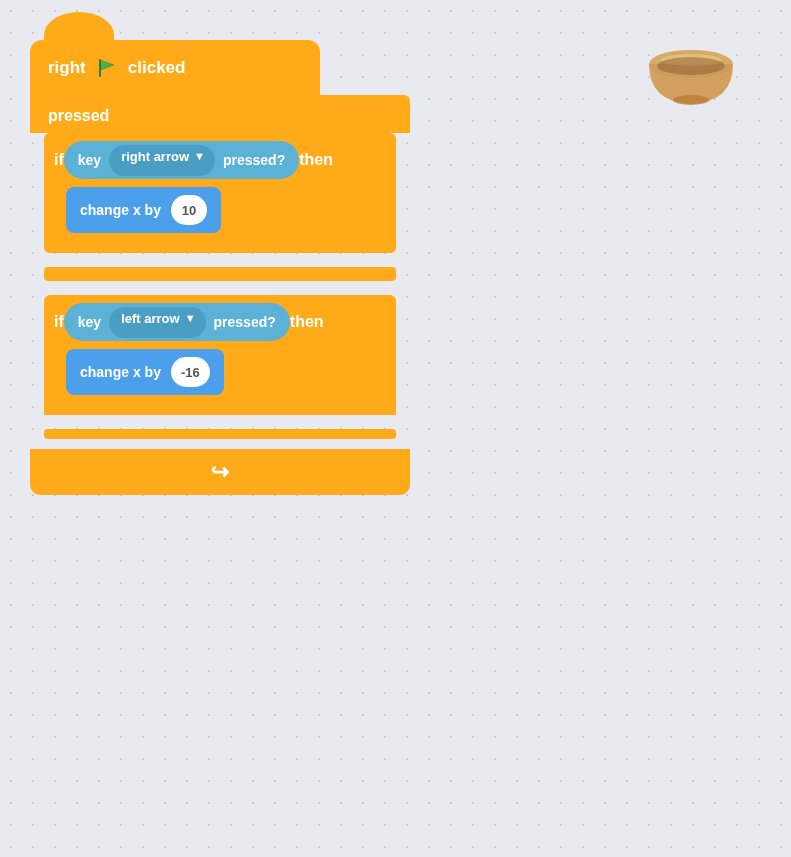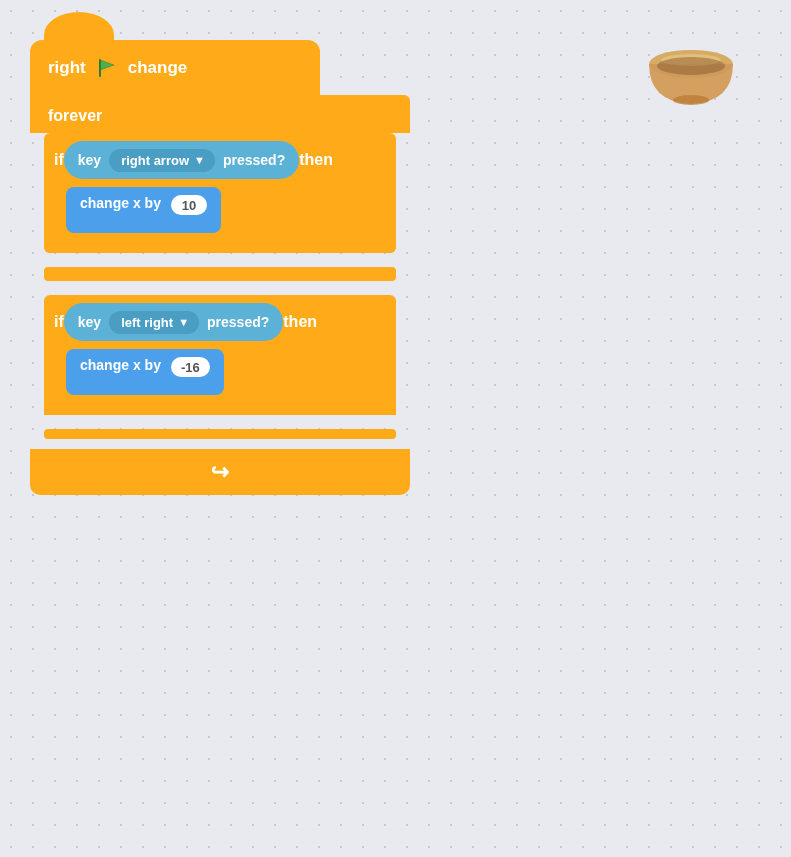--- a/index.html
+++ b/index.html
@@ -108,21 +108,21 @@
       color: #fff;
       font-size: 14px;
       font-weight: 600;
       white-space: nowrap;
     }
 
     
     .dropdown-pill {
       background: #4A9EC4;
       border-radius: 20px;
-      padding: 4px 10px 4px 12px;
+      padding: 4px 10px 12px 12px;
       display: flex;
       align-items: center;
       gap: 5px;
       cursor: pointer;
     }
 
     .dropdown-text {
       color: #fff;
       font-size: 13px;
       font-weight: 600;
@@ -137,40 +137,41 @@
     
     .if-body {
       padding: 0 10px 8px 22px;
     }
 
     
     .motion-block {
       background: #4C9FEB;
       border-radius: 8px;
       display: inline-flex;
+      align-items: center;
       padding: 8px 14px;
       gap: 10px;
       min-height: 46px;
       
       position: relative;
     }
 
     .motion-text {
       color: #fff;
       font-size: 14px;
       font-weight: 700;
       white-space: nowrap;
     }
 
     
     .value-pill {
       background: #fff;
       border-radius: 20px;
       min-width: 36px;
-      height: 20px;
+      height: 30px;
       display: flex;
       align-items: center;
       justify-content: center;
       padding: 0 10px;
     }
 
     .value-text {
       color: #555;
       font-size: 13px;
       font-weight: 700;
@@ -238,31 +239,31 @@
 
   <div class="hat-wrapper">
     <div class="hat-top">
       <span class="hat-text">right</span>
       <span class="flag-icon">
         <svg width="22" height="22" viewBox="0 0 22 22">
           <polygon points="4,3 18,8 4,13" fill="#4CAF50" stroke="#2E7D32" stroke-width="0.5"></polygon>
           <rect x="3" y="2" width="2" height="18" rx="1" fill="#2E7D32"></rect>
         </svg>
       </span>
-      <span class="hat-text">change</span>
+      <span class="hat-text">clicked</span>
     </div>
   </div>
 
   <div class="forever-wrapper">
 
     <div style="height:0; position:relative;">
       <div style="position:absolute; top:0; left:24px; width:36px; height:10px; background:#FFAB19; border-radius:6px 6px 0 0; z-index:1;"></div>
     </div>
     <div style="background:#FFAB19; border-radius:0 6px 0 0; padding-top:2px;">
-      <div class="forever-label">forever</div>
+      <div class="forever-label">pressed</div>
     </div>
 
     <div class="forever-inner">
 
       <div class="if-outer">
 
         <div class="if-header">
           <span class="block-keyword">if</span>
 
           <div class="sensing-block">
@@ -289,21 +290,21 @@
       </div>
 
       <div class="gap-bar"></div>
 
       <div class="if-outer">
         <div class="if-header">
           <span class="block-keyword">if</span>
           <div class="sensing-block">
             <span class="sensing-text">key</span>
             <div class="dropdown-pill">
-              <span class="dropdown-text">left right</span>
+              <span class="dropdown-text">left arrow</span>
               <span class="dropdown-arrow">▼</span>
             </div>
             <span class="sensing-text">pressed?</span>
           </div>
           <span class="block-keyword">then</span>
         </div>
         <div class="if-body">
           <div class="motion-block">
             <span class="motion-text">change x by</span>
             <div class="value-pill">

